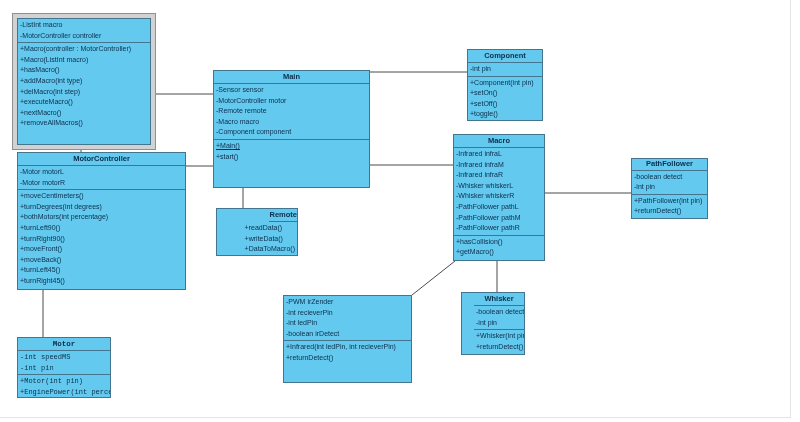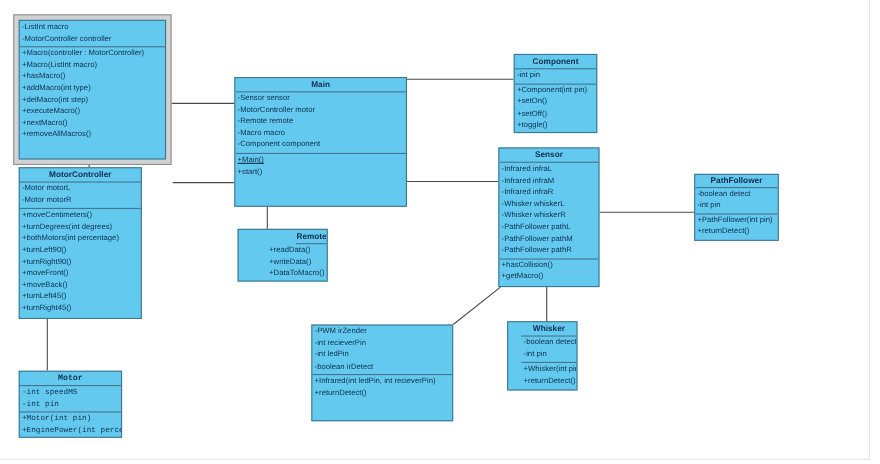--- a/index.html
+++ b/index.html
@@ -97,21 +97,21 @@
         <div class="uml-row">+Macro(controller : MotorController)</div>
         <div class="uml-row">+Macro(ListInt macro)</div>
         <div class="uml-row">+hasMacro()</div>
         <div class="uml-row">+addMacro(int type)</div>
         <div class="uml-row">+delMacro(int step)</div>
         <div class="uml-row">+executeMacro()</div>
         <div class="uml-row">+nextMacro()</div>
         <div class="uml-row">+removeAllMacros()</div>
       </div>
     </div>
-    <div class="uml-class" style="left: 17px; top: 152px; width: 112px; height: 138px; justify-content: flex-end;">
+    <div class="uml-class" style="left: 17px; top: 152px; width: 169px; height: 138px; justify-content: flex-end;">
       <div class="uml-title">MotorController</div>
       <div class="uml-attrs">
         <div class="uml-row">-Motor motorL</div>
         <div class="uml-row">-Motor motorR</div>
       </div>
       <div class="uml-methods">
         <div class="uml-row">+moveCentimeters()</div>
         <div class="uml-row">+turnDegrees(int degrees)</div>
         <div class="uml-row">+bothMotors(int percentage)</div>
         <div class="uml-row">+turnLeft90()</div>
@@ -161,21 +161,21 @@
         <div class="uml-row">-int pin</div>
       </div>
       <div class="uml-methods">
         <div class="uml-row">+Component(int pin)</div>
         <div class="uml-row">+setOn()</div>
         <div class="uml-row">+setOff()</div>
         <div class="uml-row">+toggle()</div>
       </div>
     </div>
     <div class="uml-class" style="left: 453px; top: 134px; width: 92px; height: 127px;">
-      <div class="uml-title">Sensor</div>
+      <div class="uml-title">Macro</div>
       <div class="uml-attrs">
         <div class="uml-row">-Infrared infraL</div>
         <div class="uml-row">-Infrared infraM</div>
         <div class="uml-row">-Infrared infraR</div>
         <div class="uml-row">-Whisker whiskerL</div>
         <div class="uml-row">-Whisker whiskerR</div>
         <div class="uml-row">-PathFollower pathL</div>
         <div class="uml-row">-PathFollower pathM</div>
         <div class="uml-row">-PathFollower pathR</div>
       </div>

